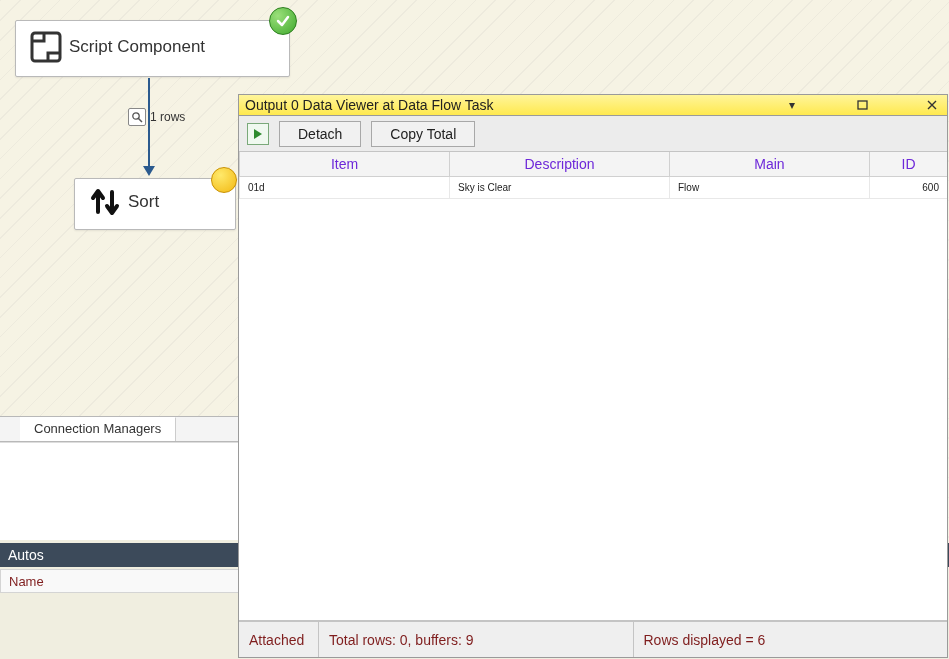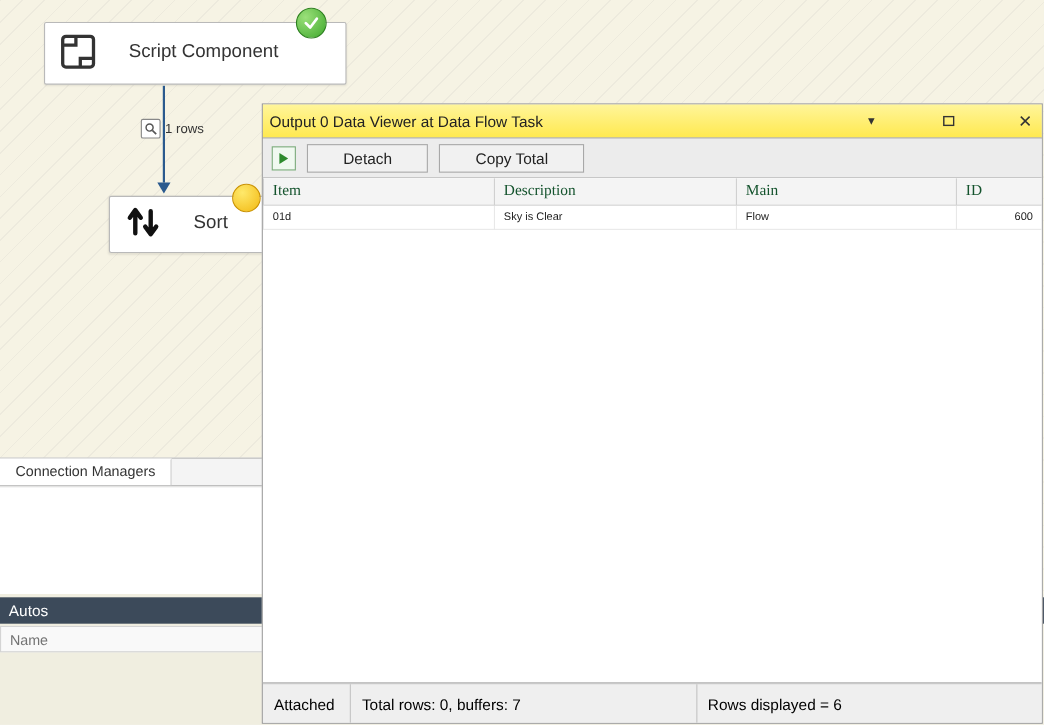--- a/index.html
+++ b/index.html
@@ -9,21 +9,21 @@
 .canvas {
   position:absolute; left:0; top:0; width:949px; height:540px;
   background-color:#f6f3e4;
   background-image:repeating-linear-gradient(135deg,#edeadd 0,#edeadd 1px,transparent 1px,transparent 14px);
 }
 
 
 .flowbox {
   position:absolute; background:#fff; border:1px solid #b9b9b9; border-radius:2px;
   box-shadow:0 1px 2px rgba(0,0,0,.08);
-  display:flex; align-items:center; padding:4px 18px 8px 10px; gap:26px;margin-left:25px;
+  display:flex; align-items:center; padding:4px 18px 8px 10px; gap:3px;
 }
 .flowbox .icon-wrap { width:40px; height:40px; display:flex; align-items:center; justify-content:center; }
 .flowbox .label { font-size:17px; color:#333; }
 
 .success-badge {
   position:absolute; width:28px; height:28px; border-radius:50%;
   background:radial-gradient(circle at 30% 30%,#9be07a,#3fa82d);
   border:1px solid #2c7f1e; display:flex; align-items:center; justify-content:center;
 }
 .success-badge svg { width:16px; height:16px; }
@@ -34,55 +34,55 @@
   border:1px solid #c99100;
 }
 
 .arrow-line { position:absolute; width:2px; background:#2b5a8e; }
 .arrow-head { position:absolute; width:0; height:0; border-left:6px solid transparent; border-right:6px solid transparent; border-top:10px solid #2b5a8e; }
 
 .rowcount-box { position:absolute; display:flex; align-items:center; gap:4px; font-size:12px; color:#333; }
 .mag-icon { width:18px; height:18px; border:1px solid #888; border-radius:2px; background:#fff; display:flex; align-items:center; justify-content:center; }
 
 
-.tabstrip { position:absolute; left:0; width:260px; height:26px; border-top:1px solid #b8b8b8; border-bottom:1px solid #b8b8b8; background:#f4f4f4; display:flex; }
+.tabstrip { position:absolute; left:0; width:260px; height:26px; border-top:1px solid #b8b8b8; border-bottom:1px solid #b8b8b8; background:#f4f4f4; display:flex;padding-left:20px; }
 .tab { padding:3px 14px; font-size:13px; color:#333; border-right:1px solid #ccc; background:#fff; border-top:1px solid #fff; }
 .panel-blank { position:absolute; left:0; width:260px; background:#fff; border-top:1px solid #ddd; }
 
 .autos-header { position:absolute; left:0; width:100%; height:24px; background:#3c4a5a; color:#fff; font-size:14px; padding:2px 8px; line-height:20px; }
-.autos-row { position:absolute; left:0; width:260px; height:24px; border:1px solid #d4d4d4; background:#f9f9f9; font-size:13px; color:#737373; padding:2px 8px; line-height:20px; }
+.autos-row { position:absolute; left:0; width:260px; height:24px; border:1px solid #d4d4d4; background:#f9f9f9; font-size:13px; color:#7f1d1d; padding:2px 8px; line-height:20px; }
 
 
 .dv-window {
   position:absolute; left:238px; top:94px; width:710px; height:564px;
   background:#eeeeee; border:1px solid #9a9a9a; display:flex; flex-direction:column;
 }
 .dv-title {
-  height:31px; background:#fff176; background:linear-gradient(#fff59a,#ffe94f);
+  height:21px; background:#fff176; background:linear-gradient(#fff59a,#ffe94f);
   border-bottom:1px solid #9a9a9a; display:flex; align-items:center; padding:0 6px; font-size:14px; color:#222;gap:48px;
 }
 .dv-title .title-text { flex:1; }
 .dv-title .winbtn { width:18px; height:16px; margin-left:4px; display:flex; align-items:center; justify-content:center; cursor:pointer; font-size:12px; color:#333; }
 
 .dv-toolbar {
   height:36px; background:#ececec; border-bottom:1px solid #c4c4c4;
   display:flex; align-items:center; gap:10px; padding:0 8px;
 }
 .play-btn { width:22px; height:22px; border:1px solid #7aa97a; background:#f0f9f0; display:flex; align-items:center; justify-content:center; cursor:pointer; }
-.tool-btn { height:26px; padding:0 32px; font-size:14px; color:#222; background:#f1f1f1; border:1px solid #a8a8a8; cursor:pointer; display:flex; align-items:center;text-align:center; }
+.tool-btn { height:26px; padding:0 18px; font-size:14px; color:#222; background:#f1f1f1; border:1px solid #a8a8a8; cursor:pointer; display:flex; align-items:center;text-align:center; }
 
 .dv-grid-wrap { flex:1; background:#fff; border-bottom:1px solid #c4c4c4; overflow:hidden; }
 table.dv-grid { width:100%; border-collapse:collapse; table-layout:fixed; }
-table.dv-grid th { height:24px; font-weight:400; font-size:14px; color:#14532d; background:#f4f4f4; border:1px solid #d0d0d0; border-top:none; text-align:left; padding:0 8px;font-family:Liberation Serif, serif; }
+table.dv-grid th { height:24px; font-weight:400; font-size:14px; color:#6d28d9; background:#f4f4f4; border:1px solid #d0d0d0; border-top:none; text-align:center; padding:0 8px; }
 table.dv-grid td { height:22px; font-size:10px; color:#222; border:1px solid #e8e8e8; padding:0 8px; white-space:nowrap; overflow:hidden; text-overflow:ellipsis; }
 table.dv-grid td.num { text-align:right; }
 
 .dv-status {
   height:36px; background:#efefef; border-top:1px solid #c4c4c4;
-  display:flex; align-items:center; font-size:14px; color:#000000;
+  display:flex; align-items:center; font-size:14px; color:#7f1d1d;
 }
 .dv-status .cell { padding:0 10px; border-right:1px solid #c4c4c4; height:100%; display:flex; align-items:center; }
 .dv-status .cell.grow { flex:1; border-right:1px solid #c4c4c4; }
 .dv-status .cell.last { flex:1; border-right:none; }
 </style>
 </head>
 <body>
 
 <div class="canvas">
 
@@ -190,19 +190,19 @@
         </tr>
       </tbody>
     </table>
   </div>
 
   <div class="dv-status">
     <div class="cell" style="width:80px;">
         <span>Attached</span>
       </div>
     <div class="cell grow">
-        <span>Total rows: 0, buffers: 7</span>
+        <span>Total rows: 0, buffers: 9</span>
       </div>
     <div class="cell last">
         <span>Rows displayed = 6</span>
       </div>
   </div>
 </div>
 
 </body></html>

